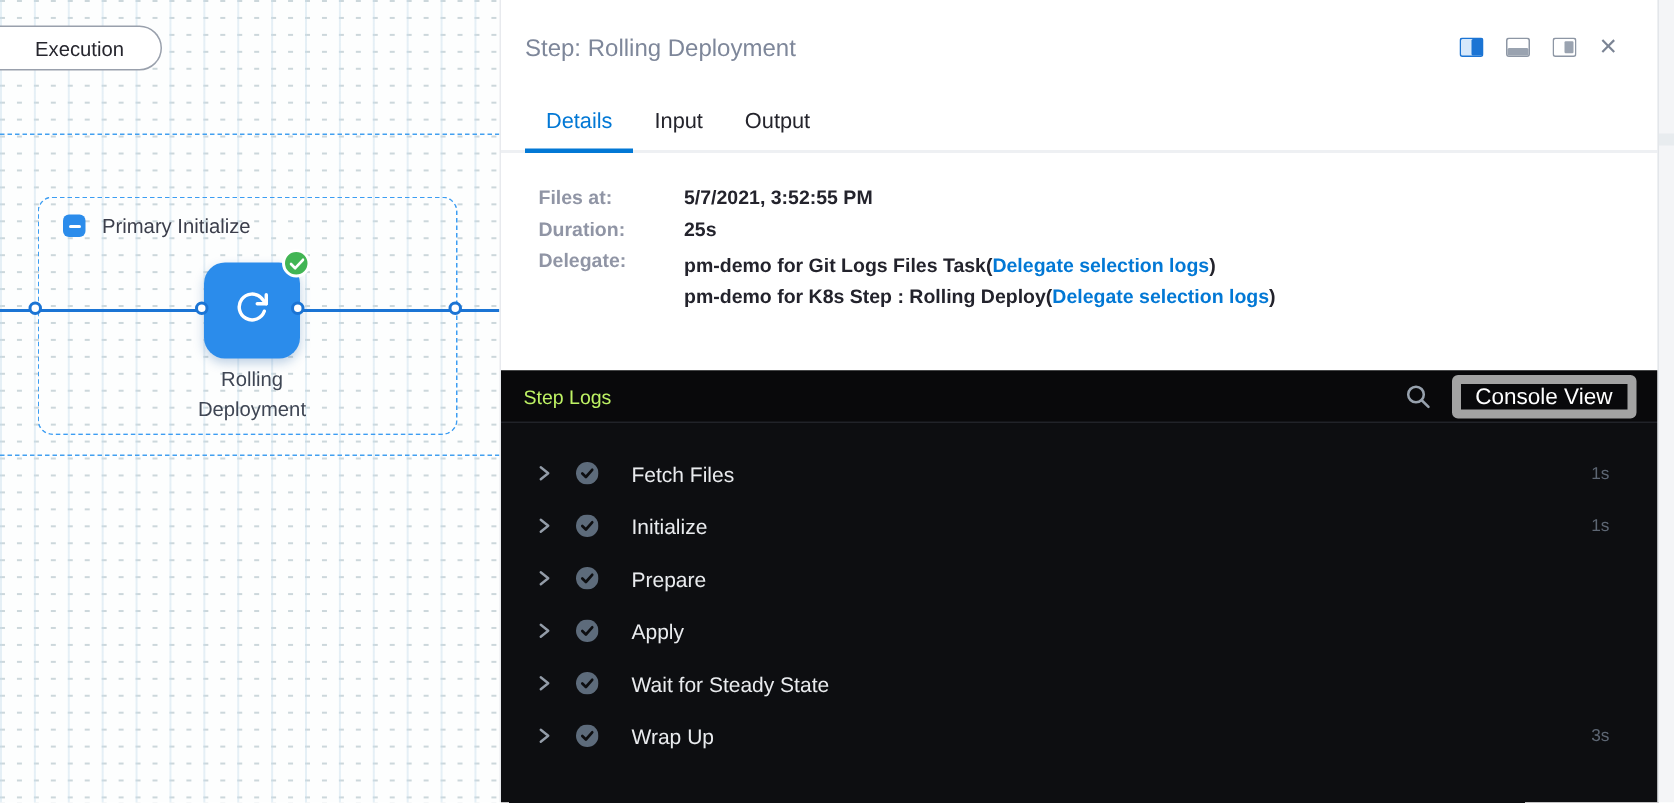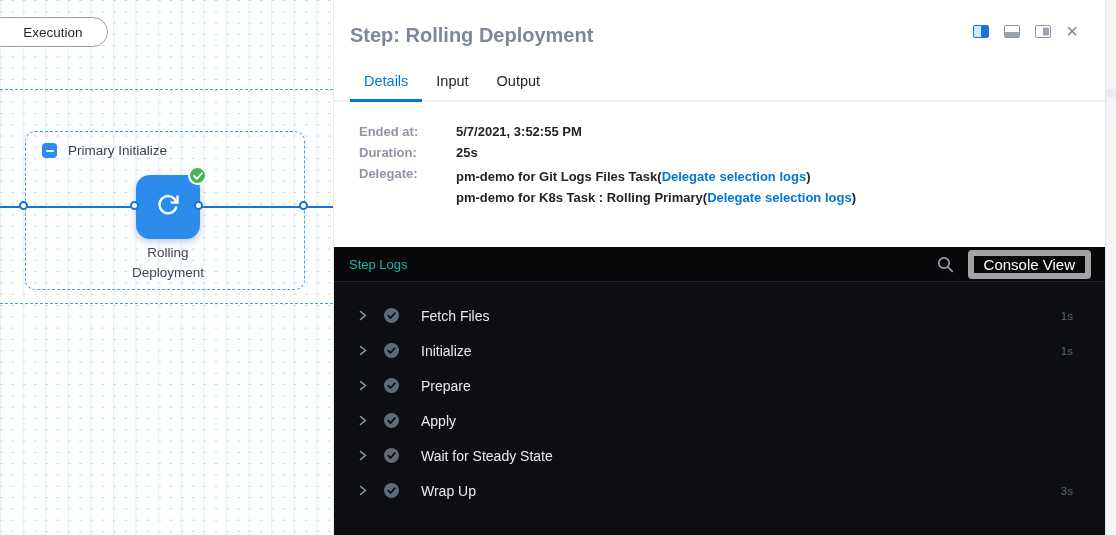--- a/index.html
+++ b/index.html
@@ -62,21 +62,21 @@
   }
 
   
   .right-strip { position:absolute; left:1105px; top:0; width:11px; height:535px;
                  background:#f4f5f7; border-left:1px solid #e3e6ea; }
   .right-strip .strip-divider { position:absolute; top:89px; left:0; width:11px; height:8px; background:#e8ecef; }
 
   
   .panel { position:absolute; left:333px; top:0; width:772px; height:535px;
            background:#fff; border-left:1px solid #e8eaee; }
-  .panel-title { position:absolute; left:16px; top:24px; font-size:20px; font-weight:700; color:#7e879a; }
+  .panel-title { position:absolute; left:16px; top:24px; font-size:16px; font-weight:400; color:#7e879a; }
   .header-icons { position:absolute; top:24px; right:27px; display:flex; align-items:center; gap:15px; }
   .header-icons .wicon { cursor:pointer; display:flex; align-items:center; }
   .close-icon { font-size:20px; line-height:14px; color:#7b8494; cursor:pointer; font-weight:400; }
 
   .tabs { position:absolute; left:0; top:64px; width:100%; padding-left:16px;
           display:flex; border-bottom:2px solid #eef0f3; }
   .tab { padding:9px 14px 10px; font-size:14.5px; color:#24242c; cursor:pointer; margin-bottom:-2px; }
   .tab.active { color:#0278d5; border-bottom:3px solid #0278d5; }
 
   .details { position:absolute; left:25px; top:124px; font-size:13px; }
@@ -84,21 +84,21 @@
   .detail-label { width:97px; color:#9095a5; font-weight:700; flex:none; }
   .detail-value { color:#23232c; font-weight:700; }
   .detail-row.delegate { margin-top:0; }
   .delegate-lines .dline { line-height:21px; color:#23232c; font-weight:700; }
   .delegate-lines a { color:#0278d5; font-weight:700; text-decoration:none; cursor:pointer; }
 
   
   .logs { position:absolute; left:0; top:247px; width:772px; height:288px; background:#0d0e11; }
   .logs-header { height:35px; background:#09090b; border-bottom:1px solid #212329;
                  display:flex; align-items:center; padding:0 15px; }
-  .logs-title { color:#14b8a6; font-size:13px; }
+  .logs-title { color:#bef264; font-size:13px; }
   .logs-header .spacer { margin-left:auto; }
   .search-icon { margin-right:14px; cursor:pointer; display:flex; }
   .console-btn { background:transparent; border:6px solid #a3a3a3; color:#fff; font-size:15px;
                  padding:0 10px; border-radius:4px; cursor:pointer;
                  font-family:"Liberation Sans", sans-serif; }
 
   .logs-body { padding-top:16px; }
   .log-row { height:35px; display:flex; align-items:center; padding:0 33px 0 23px; cursor:pointer; }
   .chev { display:flex; flex:none; }
   .log-check { margin-left:16px; display:flex; flex:none; }
@@ -176,32 +176,32 @@
     </div>
 
     <div class="tabs">
       <div class="tab active">Details</div>
       <div class="tab">Input</div>
       <div class="tab">Output</div>
     </div>
 
     <div class="details">
       <div class="detail-row">
-        <span class="detail-label">Ended at:</span>
+        <span class="detail-label">Files at:</span>
         <span class="detail-value">5/7/2021, 3:52:55 PM</span>
       </div>
       <div class="detail-row">
         <span class="detail-label">Duration:</span>
         <span class="detail-value">25s</span>
       </div>
       <div class="detail-row delegate">
         <span class="detail-label">Delegate:</span>
         <span class="delegate-lines">
           <span class="dline" style="display:block;"><span>pm-demo for Git Logs Files Task(</span><a>Delegate selection logs</a><span>)</span></span>
-          <span class="dline" style="display:block;"><span>pm-demo for K8s Task : Rolling Primary(</span><a>Delegate selection logs</a><span>)</span></span>
+          <span class="dline" style="display:block;"><span>pm-demo for K8s Step : Rolling Deploy(</span><a>Delegate selection logs</a><span>)</span></span>
         </span>
       </div>
     </div>
 
     <div class="logs">
       <div class="logs-header">
         <span class="logs-title">Step Logs</span>
         <span class="spacer"></span>
         <span class="search-icon">
           <svg width="17" height="17" viewBox="0 0 17 17" fill="none" stroke="#97a1ad" stroke-width="1.7" stroke-linecap="round">

